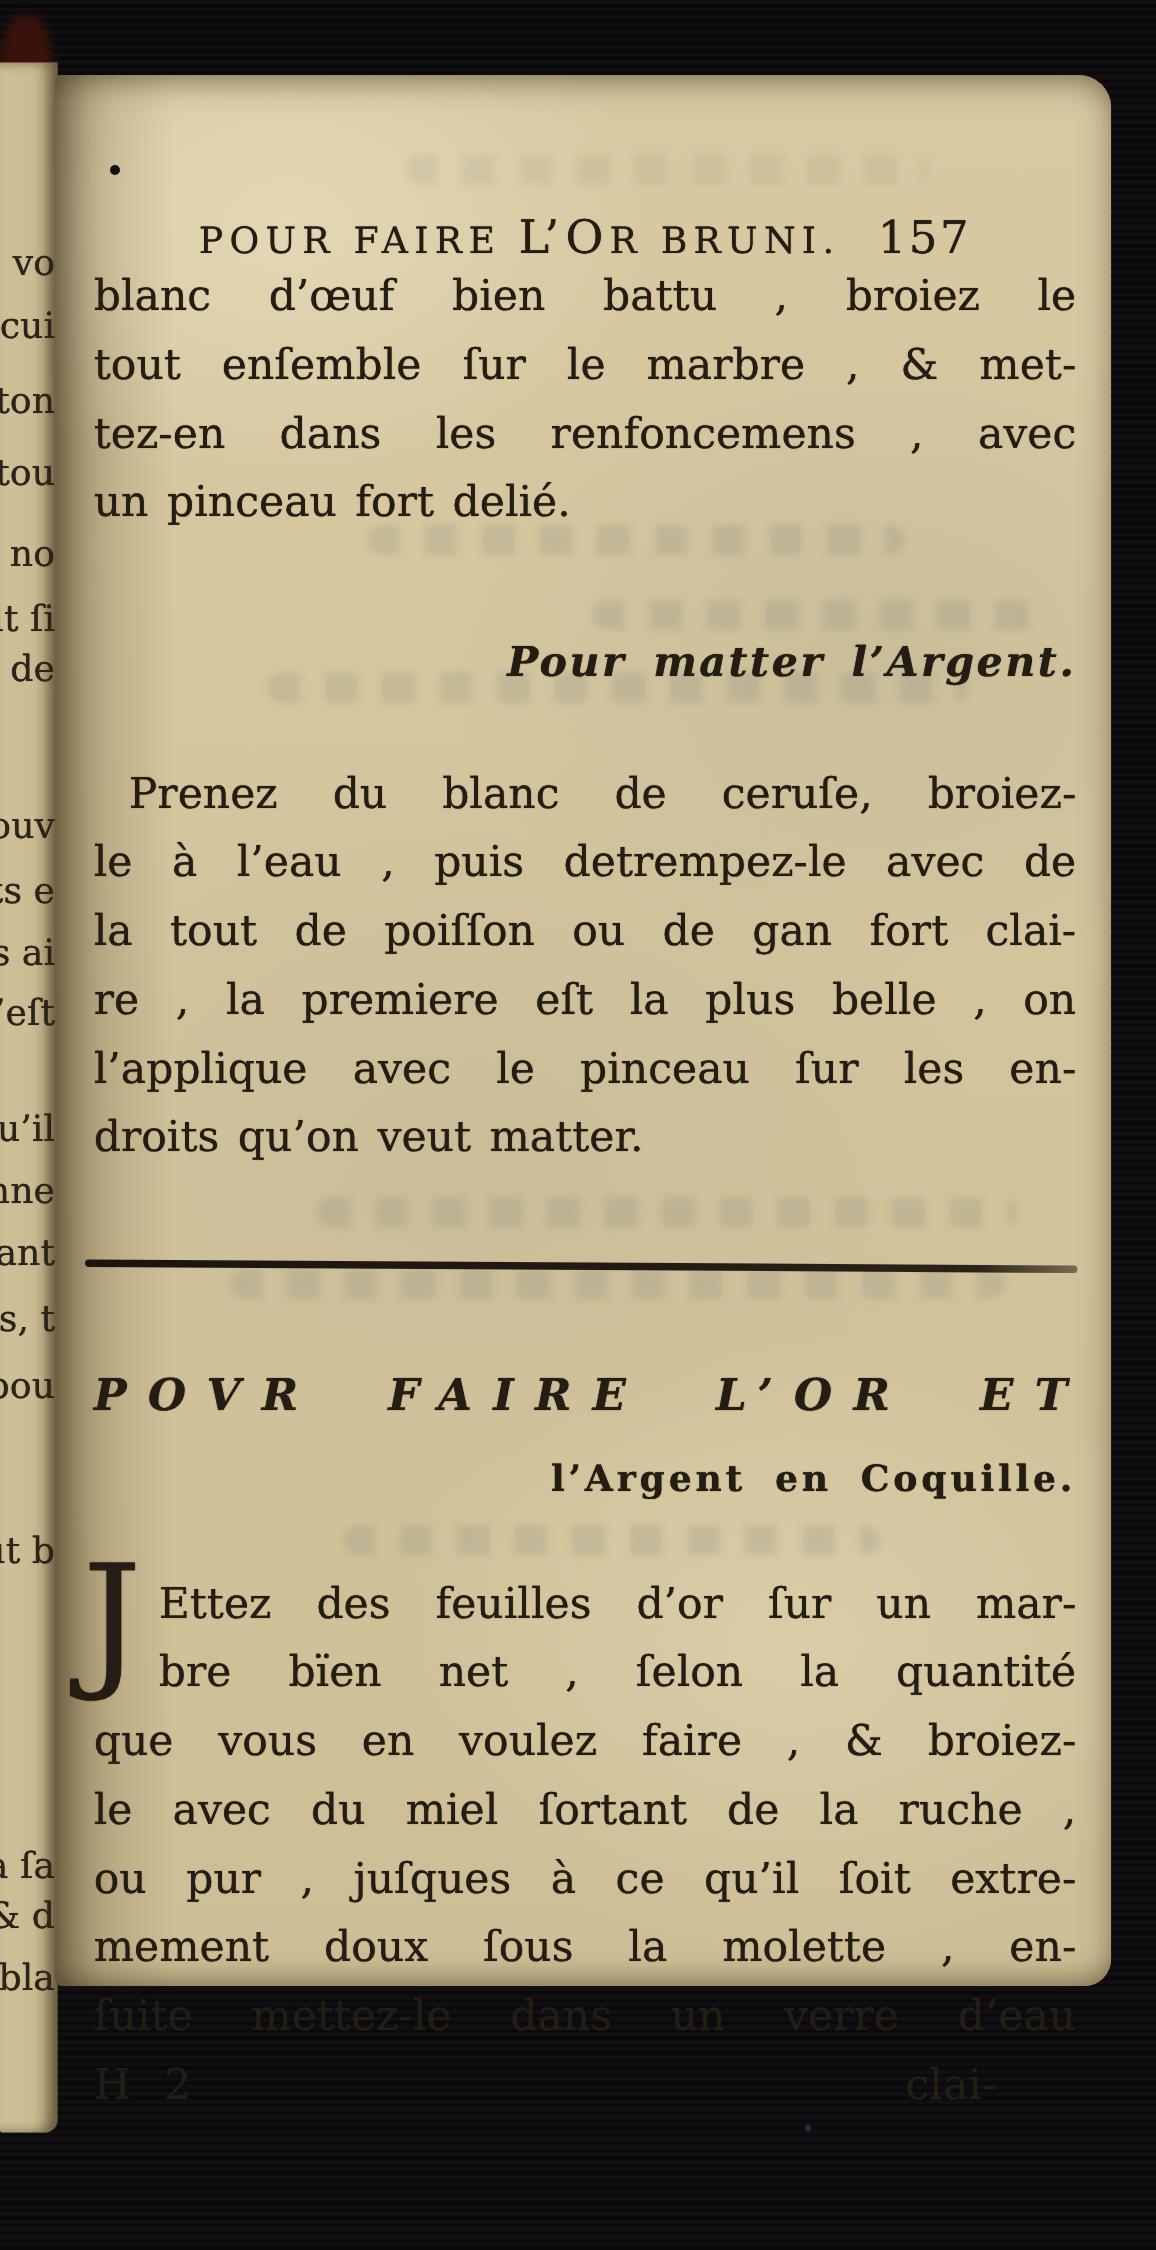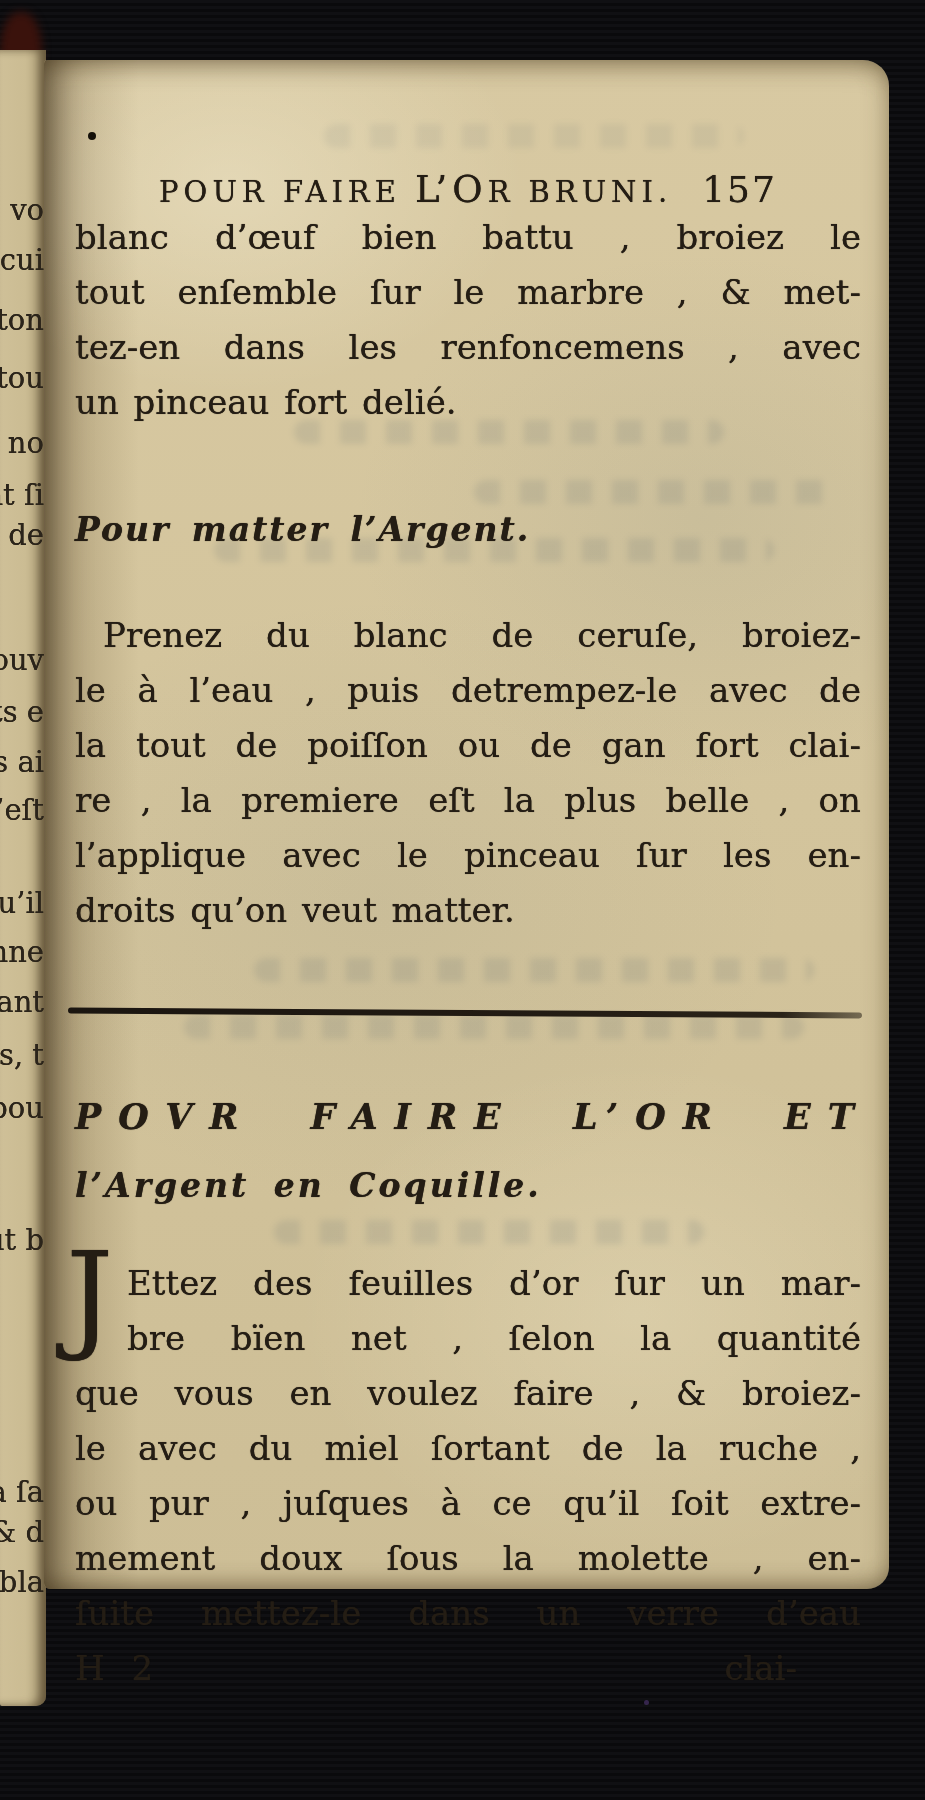--- a/index.html
+++ b/index.html
@@ -54,32 +54,32 @@
   .hdr-num{font-size:36px;margin-left:30px;letter-spacing:2px;}
   .hsp{width:14px;}
   
   .para{position:absolute;left:31px;width:786px;color:#241d14;}
   .tline{font-size:34px;line-height:55px;height:55px;
     text-shadow:0 0 .7px #241d14;word-spacing:4px;}
   .tline.just{text-align:justify;text-align-last:justify;}
   .tline.indent1{text-indent:28px;}
   .tline.capind{padding-left:52px;}
   #p1{top:150px;}  #p2{top:548px;}  #p3{top:1196px;}
-  .subhead{position:absolute;left:31px;width:786px;text-align:left;
+  .subhead{position:absolute;left:31px;width:786px;text-align:right;
     font-style:italic;font-weight:bold;font-size:33px;color:#241d14;
     text-shadow:0 0 .8px #241d14;letter-spacing:2px;word-spacing:8px;}
   .sh-matter{top:450px;}
   .rule{position:absolute;left:24px;top:950px;width:794px;height:6px;
     background:linear-gradient(90deg,#1a1510 0%,#221b13 55%,#2a2318 90%,rgba(42,35,24,.55) 100%);
     border-radius:4px;transform:rotate(.35deg);}
   .sechead1{position:absolute;left:31px;top:1036px;width:786px;text-align:left;
     font-style:italic;font-weight:bold;font-size:35px;color:#241d14;
     letter-spacing:17px;word-spacing:26px;text-shadow:0 0 .9px #241d14;white-space:nowrap;}
-  .sechead2{position:absolute;left:31px;top:1106px;width:786px;text-align:left;
-    font-style:italic;font-weight:bold;font-size:33px;color:#241d14;
+  .sechead2{position:absolute;left:31px;top:1106px;width:786px;text-align:right;
+    font-weight:bold;font-size:29px;color:#241d14;
     letter-spacing:3px;word-spacing:10px;text-shadow:0 0 .8px #241d14;}
   .dropcap{position:absolute;left:22px;top:1176px;font-size:118px;line-height:1;
     color:#241d14;text-shadow:0 0 1px #241d14;}
   .footer-sig{position:absolute;left:31px;top:1588px;width:786px;text-align:left;
     font-size:34px;letter-spacing:8px;color:#241d14;text-shadow:0 0 .7px #241d14;}
   .catchword{position:absolute;right:92px;top:1588px;font-size:34px;
     color:#241d14;text-shadow:0 0 .7px #241d14;}
   .speck{position:absolute;border-radius:50%;}
   .sp1{left:44px;top:72px;width:8px;height:8px;background:#141009;}
   .sp2{left:600px;top:1640px;width:5px;height:5px;background:rgba(90,60,130,.55);}

